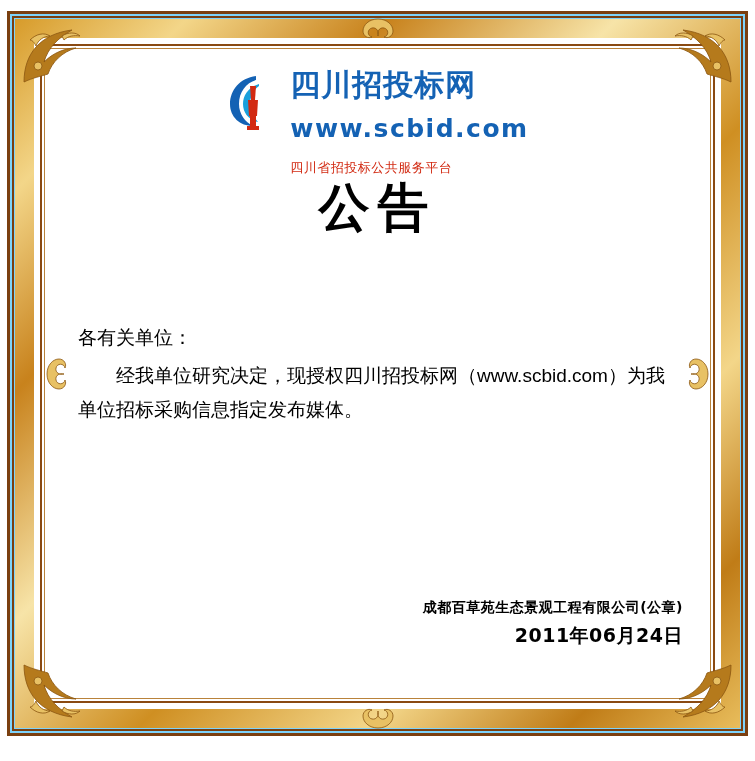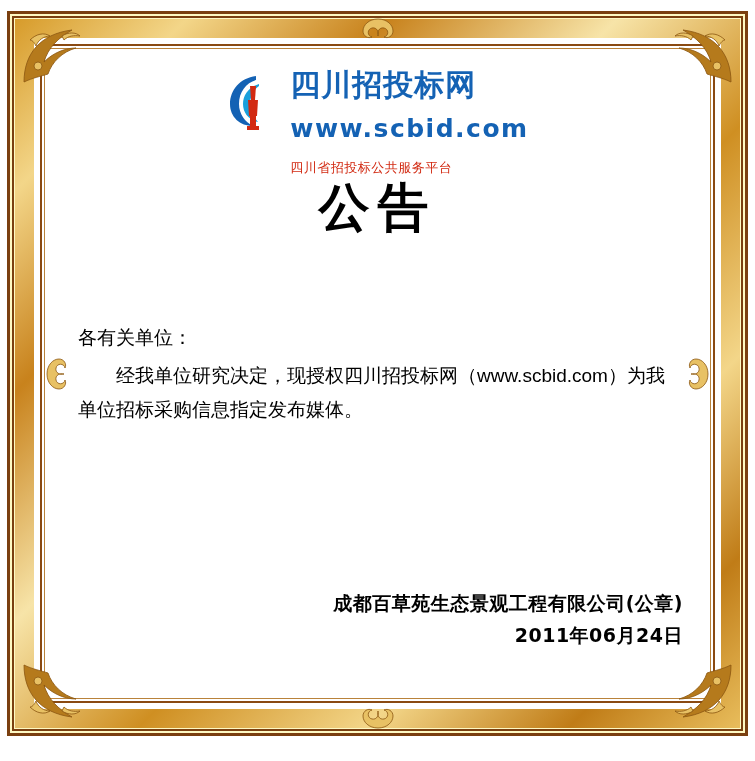--- a/index.html
+++ b/index.html
@@ -14,21 +14,21 @@
     overflow: hidden;
   }
 
   
   #certificate {
     position: relative;
     width: 741px;
     height: 725px;
     margin: 11px auto 0 auto;
     box-sizing: border-box;
-    background: #fef9c3;
+    background: #7dd3fc;
     border: 3px solid #7a3f10;
   }
   
   .gold-band {
     position: absolute;
     left: 5px;
     top: 5px;
     right: 5px;
     bottom: 5px;
     box-sizing: border-box;
@@ -185,21 +185,21 @@
   
   .sign-block {
     position: absolute;
     right: 22px;
     bottom: 44px;
     text-align: right;
     font-family: "DejaVu Sans", sans-serif;
     color: #000;
   }
   .sign-company {
-    font-size: 19px;
+    font-size: 14px;
     font-weight: bold;
     letter-spacing: 0.5px;
   }
   .sign-date {
     margin-top: 6px;
     font-size: 19px;
     font-weight: bold;
     letter-spacing: 0.5px;
   }
 </style>

